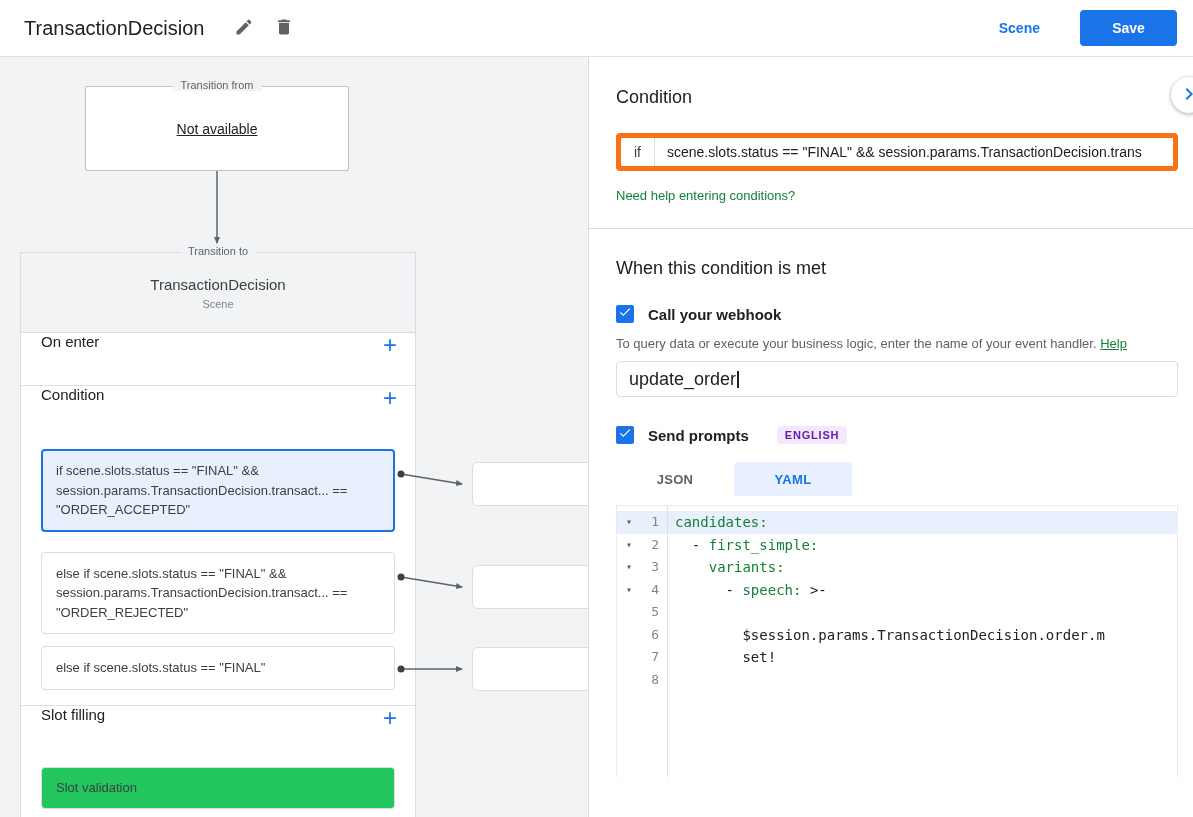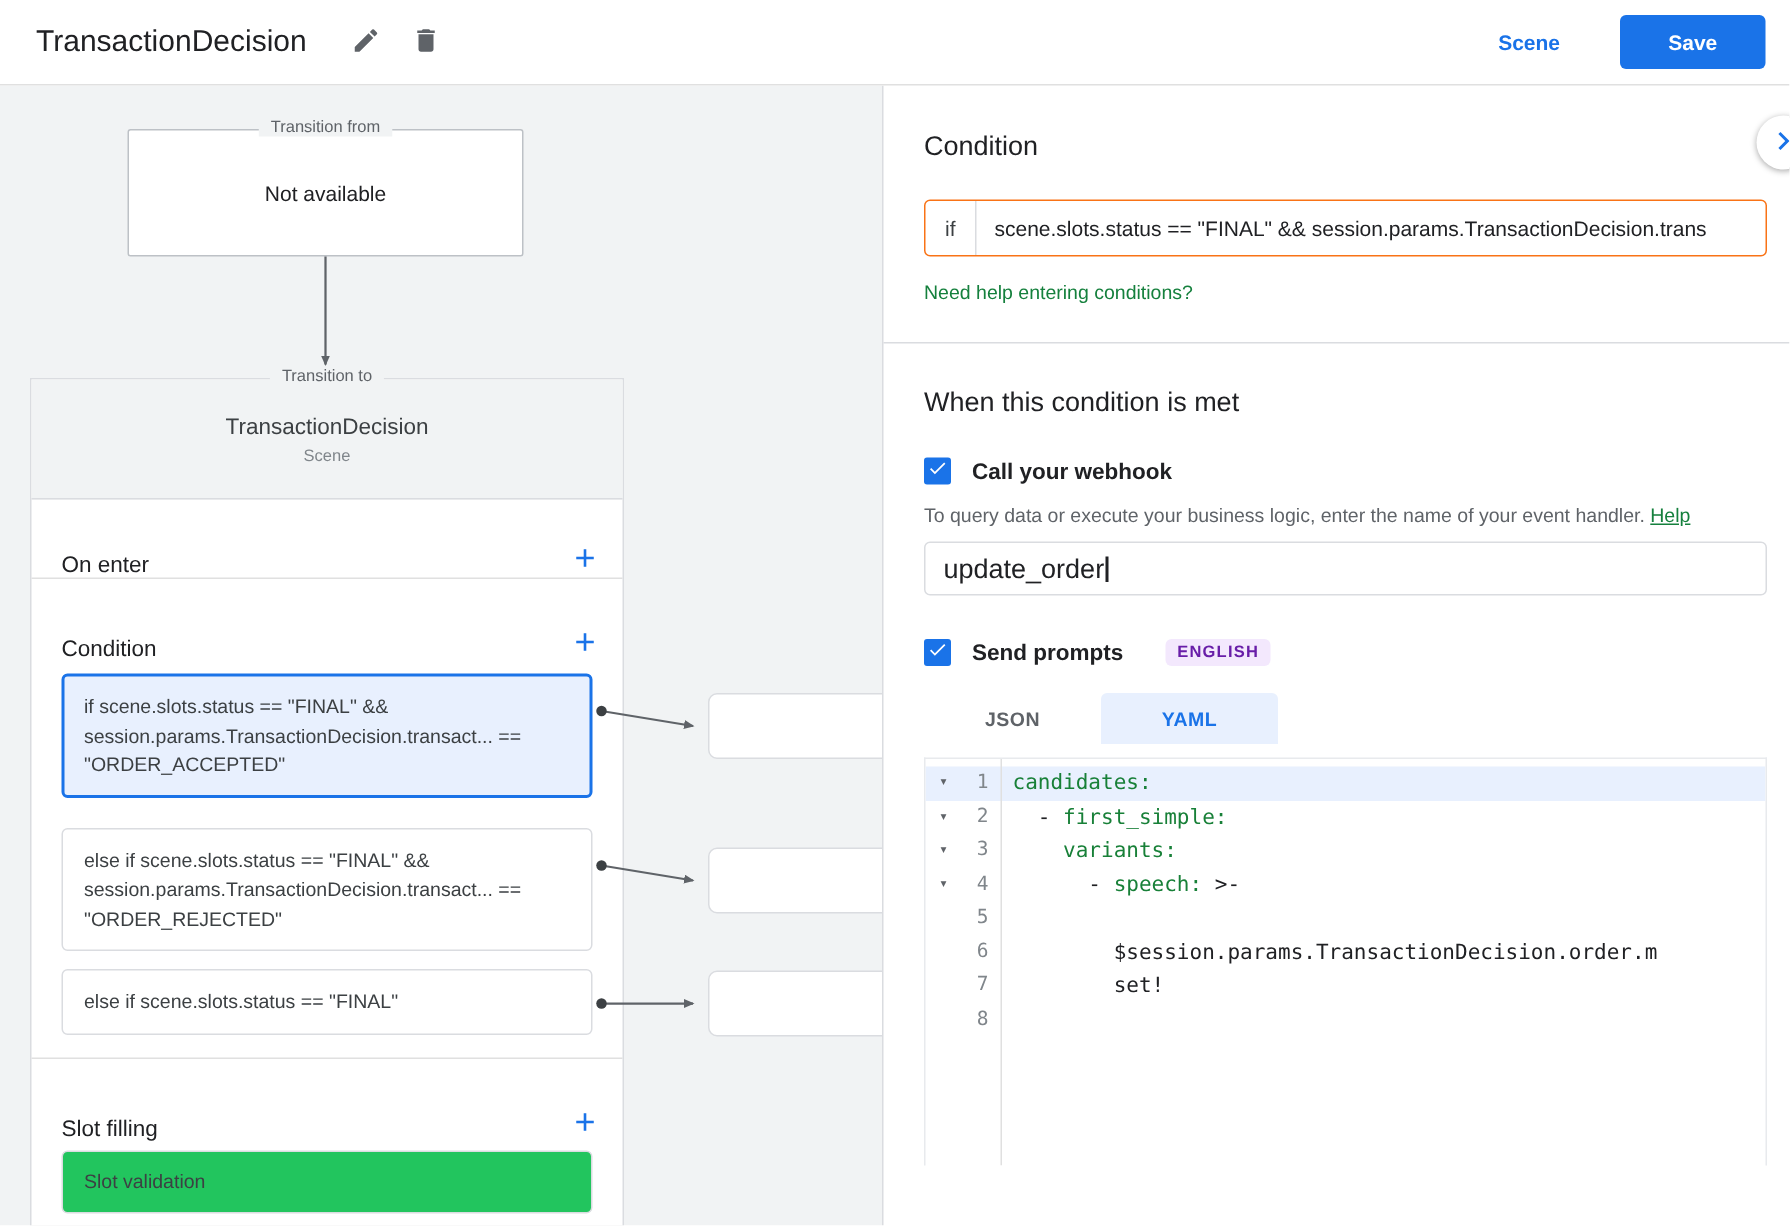--- a/index.html
+++ b/index.html
@@ -17,30 +17,30 @@
   .cancel-btn { color:#1a73e8; font-size:14px; font-weight:bold; background:none; border:none; cursor:pointer;
                 margin-right:40px; font-family:"Liberation Sans",sans-serif; }
   .save-btn { background:#1a73e8; color:#fff; font-size:14px; font-weight:bold; border:none; border-radius:4px;
               width:97px; height:36px; cursor:pointer; font-family:"Liberation Sans",sans-serif; }
 
   
   .canvas { position:absolute; left:0; top:57px; width:588px; height:760px; background:#f1f3f4; overflow:hidden; }
   .float-label { position:absolute; top:-8px; left:50%; transform:translateX(-50%); background:#f1f3f4;
                  padding:0 8px; font-size:11px; color:#5f6368; white-space:nowrap; z-index:2; }
   .tfrom-box { position:absolute; left:85px; top:29px; width:264px; height:85px; background:#fff;
-               border:1px solid #bdc1c6; border-radius:2px; display:flex; align-items:center; justify-content:center; }
+               border:1px solid #bdc1c6; border-radius:2px; display:flex; align-items:center; justify-content:center;text-decoration:underline; }
   .tfrom-box .val { font-size:14px; color:#202124; }
 
   .scene-card { position:absolute; left:20px; top:195px; width:396px; height:566px; background:#fff;
                 border:1px solid #dadce0; z-index:1; }
   .scene-header { height:80px; background:#f1f3f4; border-bottom:1px solid #dadce0; display:flex;
                   flex-direction:column; align-items:center; justify-content:center; gap:5px; }
   .scene-header .name { font-size:15px; color:#3c4043; }
   .scene-header .sub { font-size:11px; color:#80868b; }
-  .srow { display:flex; align-items:flex-end; justify-content:space-between; padding:0 18px 0 20px; }
+  .srow { display:flex; align-items:flex-start; justify-content:space-between; padding:0 18px 0 20px; }
   .srow .lbl { font-size:15px; color:#202124; }
   .plus { color:#1a73e8; font-size:24px; font-weight:400; line-height:1; cursor:pointer; background:none; border:none; }
   .row-onenter { height:53px; border-bottom:1px solid #e0e0e0; }
   .row-cond { height:55px; }
   .row-slot { height:55px; }
   .sec-divider { border-top:1px solid #e0e0e0; margin-top:15px; }
 
   .cond-card { margin:0 20px; background:#fff; border:1px solid #dadce0; border-radius:4px;
                padding:11px 14px; font-size:13px; line-height:1.5; color:#3c4043; cursor:pointer; }
   .cond-card.selected { border:2px solid #1a73e8; background:#e8f0fe; padding:10px 13px; }
@@ -58,21 +58,21 @@
   
   .panel { position:absolute; left:588px; top:57px; width:605px; height:760px; background:#fff;
            border-left:1px solid #dadce0; }
   .panel-inner { position:relative; padding:30px 15px 0 27px; height:100%; }
   .panel-h { font-size:18px; color:#202124; font-weight:400; }
   .collapse-btn { position:absolute; top:20px; right:-14px; width:36px; height:36px; border-radius:50%;
                   background:#fff; border:none; box-shadow:0 1px 4px rgba(0,0,0,.35); display:flex;
                   align-items:center; justify-content:center; cursor:pointer; z-index:5; }
   .collapse-btn svg { width:24px; height:24px; fill:#1a73e8; }
 
-  .if-row { margin-top:25px; height:38px; border:1px solid #f97316; border-radius:4px; display:flex; align-items:stretch; }
+  .if-row { margin-top:25px; height:38px; border:5px solid #f97316; border-radius:4px; display:flex; align-items:stretch; }
   .if-cell { width:34px; display:flex; align-items:center; justify-content:center; font-size:14px; color:#3c4043;
              border-right:1px solid #dadce0; }
   .if-value { flex:1; display:flex; align-items:center; padding:0 12px; font-size:14px; color:#202124;
               white-space:nowrap; overflow:hidden; }
   .link { color:#15803d; font-size:13px; text-decoration:none; cursor:pointer;margin-top:44px; }
   .help-row { margin-top:15px; }
   .panel-divider { height:1px; background:#dadce0; margin:24px -15px 0 -27px; }
   .met-h { margin-top:29px; font-size:18px; font-weight:400; color:#202124; }
 
   .check-row { margin-top:26px; display:flex; align-items:center; gap:14px; }

